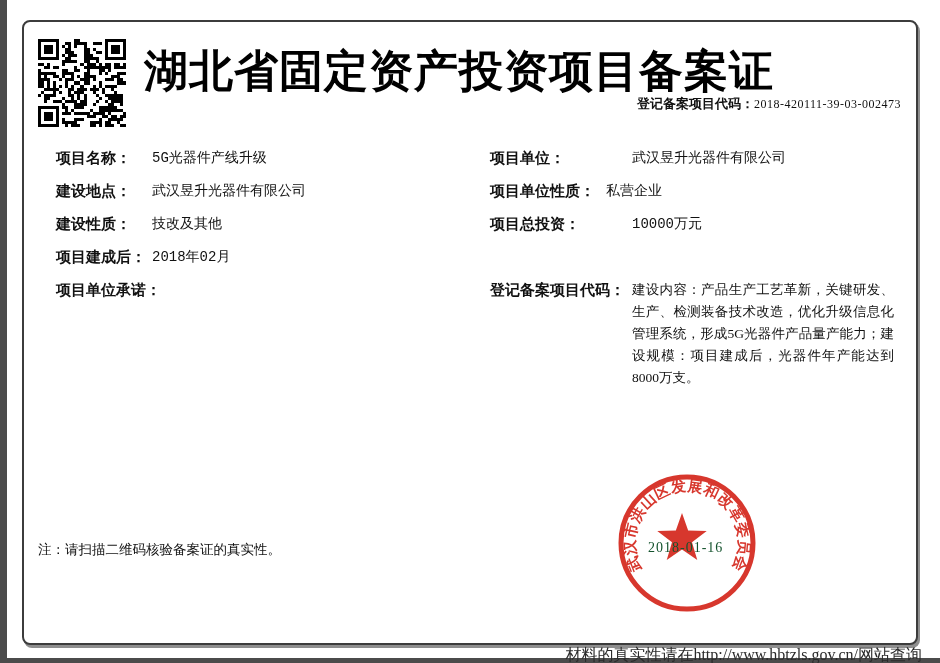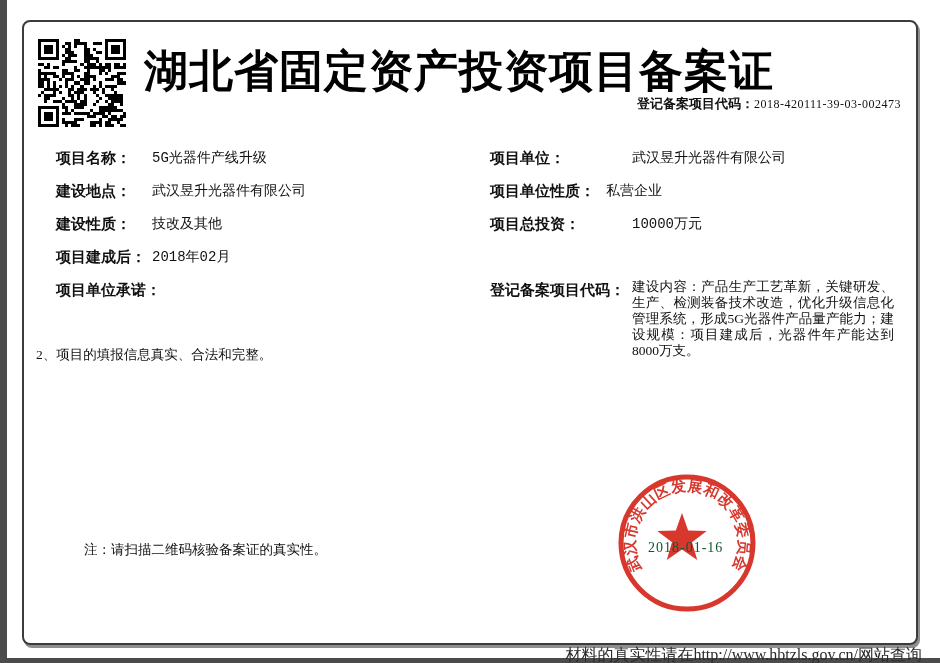--- a/index.html
+++ b/index.html
@@ -19,23 +19,23 @@
     letter-spacing:1px;white-space:nowrap;color:#000;
   }
   .code-line{position:absolute;top:73px;right:15px;white-space:nowrap;font-size:13px;}
   .code-label{font-weight:bold;}
   .code-value{font-size:12px;letter-spacing:.5px;}
   .lbl{position:absolute;font-size:15px;font-weight:bold;white-space:nowrap;margin-left:18px;}
   .val{position:absolute;font-size:14px;white-space:nowrap;font-family:Liberation Mono, monospace;}
   .commit-item{position:absolute;font-size:13.5px;white-space:nowrap;}
   .construction-text{
     position:absolute;left:608px;top:257px;width:262px;font-size:13.5px;
-    line-height:16px;text-align:justify;
+    line-height:22px;text-align:justify;
   }
-  .note{position:absolute;left:14px;top:519px;font-size:13.5px;white-space:nowrap;margin-left:46px;}
+  .note{position:absolute;left:14px;top:519px;font-size:13.5px;white-space:nowrap;}
   .seal{position:absolute;left:583px;top:441px;width:160px;height:160px;opacity:.93;z-index:1;}
   .seal-date{position:absolute;left:624px;top:518px;font-size:14px;letter-spacing:1px;color:#14532d;z-index:2;white-space:nowrap;}
   .footer{
     position:absolute;top:645px;right:18px;font-size:16px;color:#2b2b2b;
     font-family:Liberation Serif, serif;white-space:nowrap;z-index:6;
   }
 </style>
 </head>
 <body>
 
@@ -398,21 +398,20 @@
   <div class="lbl" style="left:448px;top:127px">项目单位：</div>
   <div class="val" style="left:608px;top:127px">武汉昱升光器件有限公司</div>
 
   <div class="lbl" style="left:448px;top:160px">项目单位性质：</div>
   <div class="val" style="left:582px;top:160px">私营企业</div>
 
   <div class="lbl" style="left:448px;top:193px">项目总投资：</div>
   <div class="val" style="left:608px;top:193px">10000万元</div>
 
   <div class="lbl" style="left:14px;top:259px">项目单位承诺：</div>
-  <div class="commit-item" style="left:12px;top:324px">2、项目的填报信息真实、合法和完整。</div>
 
   <div class="lbl" style="left:448px;top:259px">登记备案项目代码：</div>
   <div class="construction-text">建设内容：产品生产工艺革新，关键研发、生产、检测装备技术改造，优化升级信息化管理系统，形成5G光器件产品量产能力；建设规模：项目建成后，光器件年产能达到8000万支。</div>
 
   <div class="note">注：请扫描二维码核验备案证的真实性。</div>
 
   <svg class="seal" viewBox="0 0 160 160">
     <defs>
       <path id="sealArc" d="M 32.9 102 A 52 52 0 1 1 127.1 102" fill="none"></path>
     </defs>

